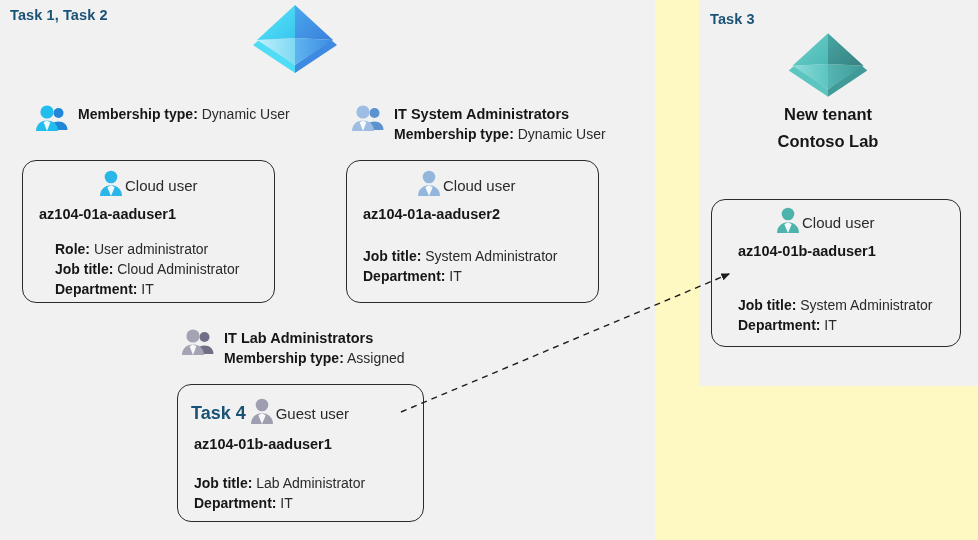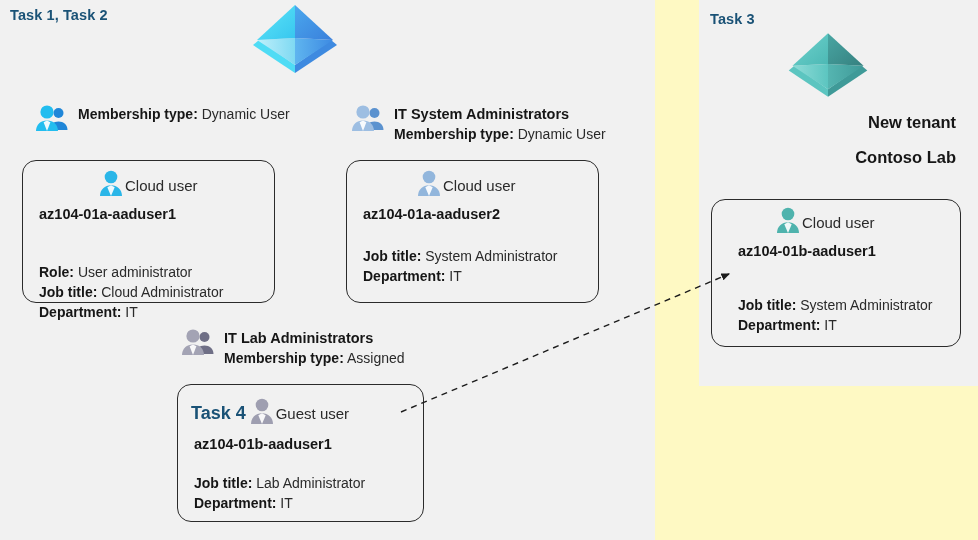--- a/index.html
+++ b/index.html
@@ -41,21 +41,21 @@
   .tenant-name {
     font-size: 16.5px;
     font-weight: bold;
     color: #161616;
     line-height: 21px;
     white-space: nowrap;
   }
   #tenant-default { left: 170px; top: 2px; width: 250px; }
   #tenant-default .tenant-name { margin-top: 4px; }
   #tenant-new     { left: 700px; top: 30px; width: 256px; }
-  #tenant-new .tenant-name { margin-top: 14px; text-align: right; }
+  #tenant-new .tenant-name { margin-top: 6px; }
 
   .pyramid-wrap { display: block; margin: 0 auto; line-height: 0; }
 
   
   .group {
     position: absolute;
     display: flex;
     align-items: flex-start;
     gap: 8px;
   }
@@ -110,21 +110,21 @@
     white-space: nowrap;
   }
   .card-props { font-size: 14px; color: #2a2a2a; line-height: 20px; }
   .card-props div { white-space: nowrap; }
   .card-props b { color: #161616; font-weight: bold; }
 
   
   #card-user1 { left: 22px; top: 160px; width: 253px; height: 143px; }
   #card-user1 .card-head    { position: absolute; left: 74px;  top: 8px; }
   #card-user1 .card-username{ position: absolute; left: 16px;  top: 45px; }
-  #card-user1 .card-props   { position: absolute; left: 16px;  top: 78px; margin-top: 23px; }
+  #card-user1 .card-props   { position: absolute; left: 32px;  top: 78px; }
 
   
   #card-user2 { left: 346px; top: 160px; width: 253px; height: 143px; }
   #card-user2 .card-head    { position: absolute; left: 68px; top: 8px; }
   #card-user2 .card-username{ position: absolute; left: 16px; top: 45px; }
   #card-user2 .card-props   { position: absolute; left: 16px; top: 85px; }
 
   
   #card-guest { left: 177px; top: 384px; width: 247px; height: 138px; }
   #card-guest .card-head    { position: absolute; left: 13px; top: 12px; }

